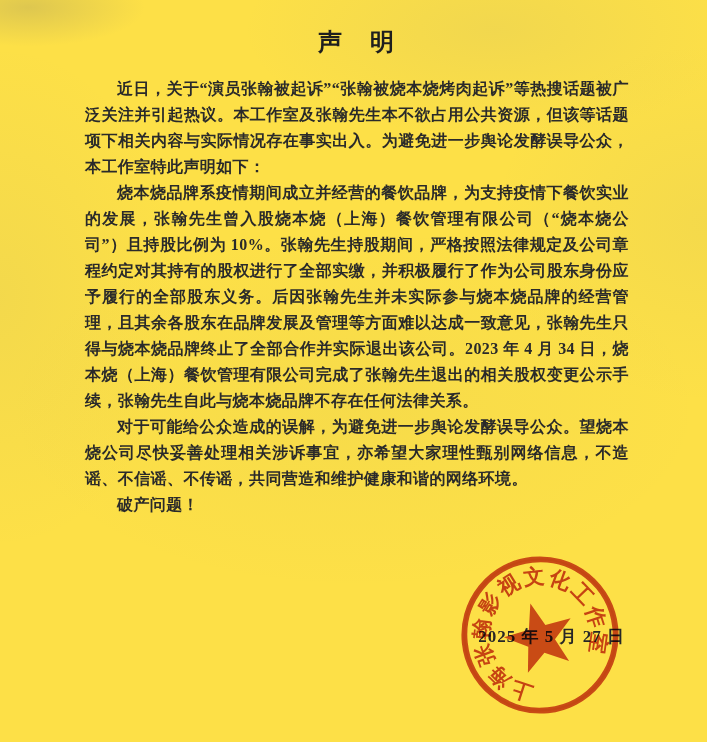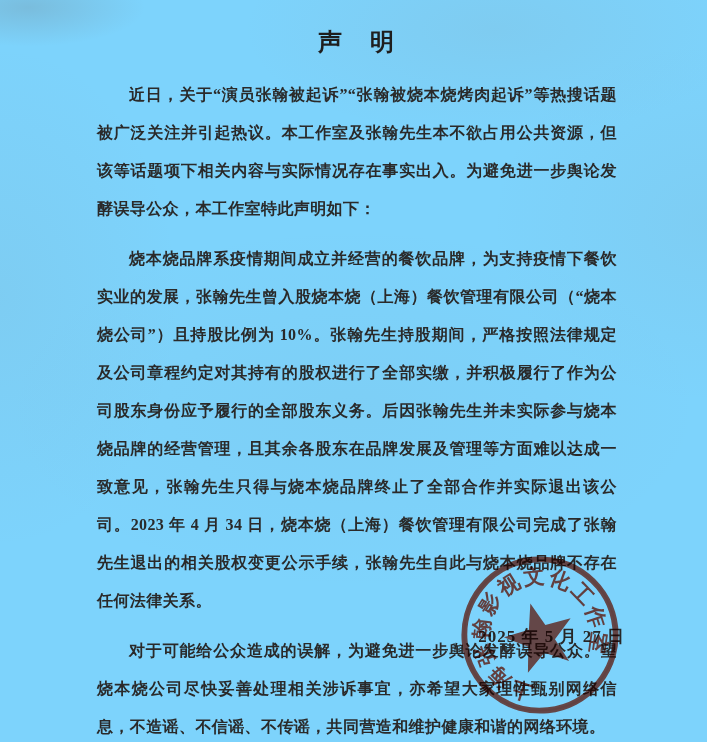--- a/index.html
+++ b/index.html
@@ -3,21 +3,21 @@
 <meta charset="utf-8">
 <style>
   html,body{margin:0;padding:0;}
   body{
     width:707px;height:742px;overflow:hidden;
     font-family:"Liberation Serif","DejaVu Serif",serif;
     background:#eceae8;
   }
   .page{
     position:relative;width:707px;height:742px;
-    background:#7dd3fc;
+    background:#fde047;
     color:#262626;
   }
   
   .page::before{
     content:"";position:absolute;inset:0;pointer-events:none;
     background:
       radial-gradient(180px 60px at 4% 1%, rgba(110,110,110,.22), transparent 65%),
       radial-gradient(420px 180px at 70% 4%, rgba(140,140,140,.10), transparent 60%),
       radial-gradient(300px 420px at 0% 40%, rgba(130,130,130,.08), transparent 60%),
       radial-gradient(360px 300px at 100% 30%, rgba(130,130,130,.07), transparent 60%),
@@ -26,22 +26,22 @@
   .content{
     position:absolute;left:85px;right:78px;top:26px;
   }
   .doc-title{
     text-align:center;
     font-size:24px;font-weight:700;letter-spacing:2px;
     color:#1e1e1e;
     margin:0 0 18px 0;
   }
   .body-text p{
-    margin:12px;
-    font-size:16px;line-height:38px;letter-spacing:.4px;
+    margin:0;
+    font-size:16px;line-height:26px;letter-spacing:.4px;
     font-weight:600;
     text-align:justify;text-indent:2em;
     color:#2a2a2a;
   }
   .body-text p.no-justify{text-align:left;}
   .signature{
     position:absolute;right:80px;top:618px;
     text-align:right;
     font-size:17px;line-height:30px;font-weight:600;color:#272727;
   }

